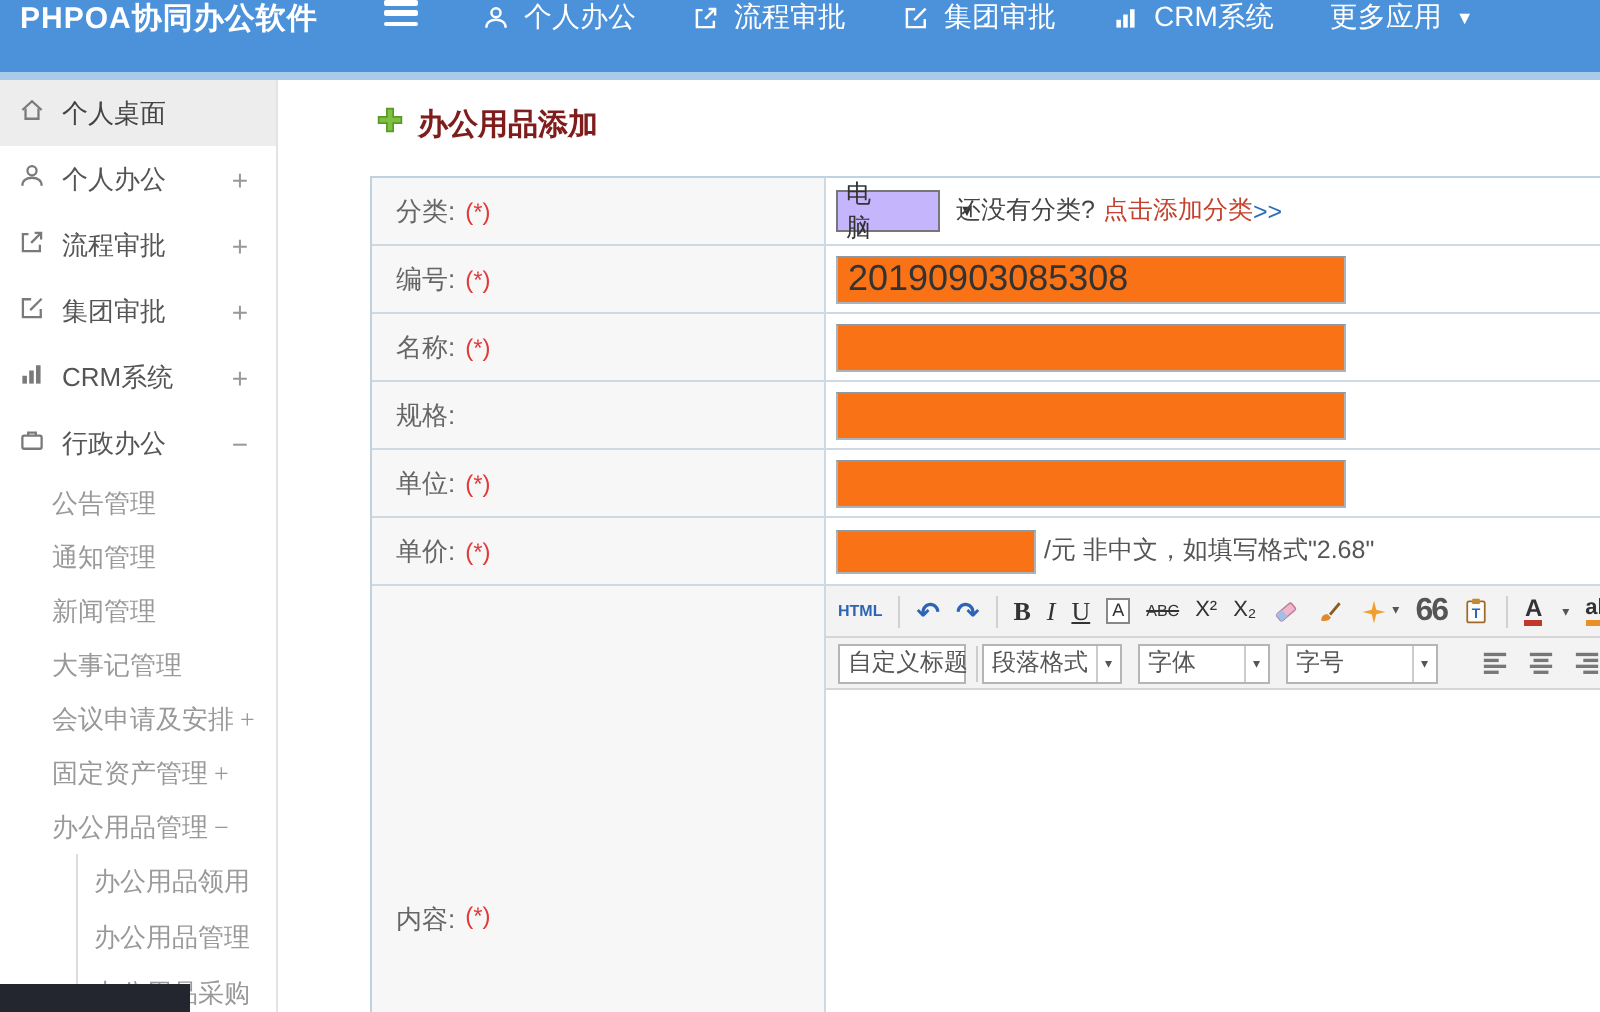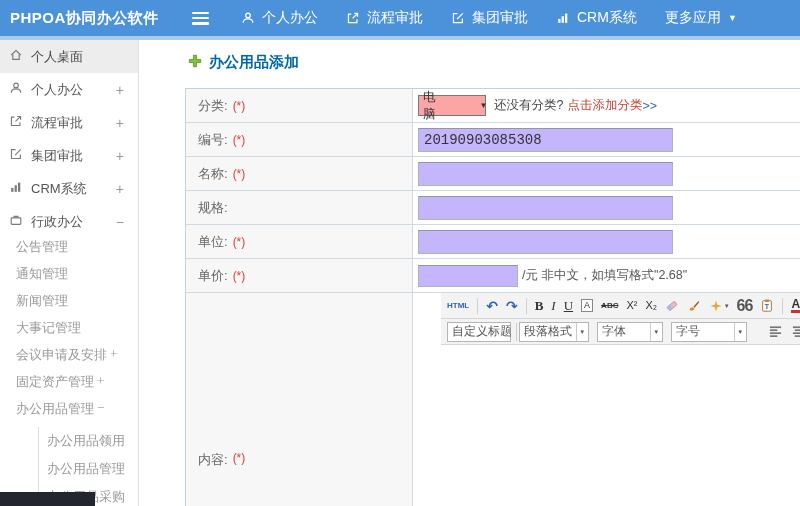--- a/index.html
+++ b/index.html
@@ -1,76 +1,76 @@
 <!DOCTYPE html>
 <html><head>
 <meta charset="utf-8">
 <style>
   * { margin:0; padding:0; box-sizing:border-box; }
   html,body { width:800px; height:506px; overflow:hidden; }
   body { font-family:"Liberation Sans","DejaVu Sans",sans-serif; background:#fff; }
   .page { position:relative; width:800px; height:506px; overflow:hidden; background:#fff; }
 
   
-  .header { position:absolute; left:0; top:0; width:800px; height:36px; background:#4b92db; display:flex; align-items:center; color:#fff; }
+  .header { position:absolute; left:0; top:0; width:800px; height:36px; background:#4b92db; display:flex; align-items:flex-start; color:#fff; }
   .logo { width:178px; padding-left:10px; font-size:15px; font-weight:bold; letter-spacing:.5px; cursor:pointer; }
   .hamburger { width:17px; height:13px; display:flex; flex-direction:column; justify-content:space-between; cursor:pointer; margin-left:14px; }
   .hamburger i { display:block; height:2.5px; background:#fff; border-radius:1px; }
   .topnav { display:flex; align-items:center; gap:28px; margin-left:32px; }
   .topnav .nav-item { display:flex; align-items:center; gap:7px; font-size:14px; cursor:pointer; white-space:nowrap; }
   .topnav svg { display:block; }
   .caret { font-size:9px; line-height:1; }
   .substrip { position:absolute; left:0; top:36px; width:800px; height:4px; background:#abc9e8; }
 
   
   .sidebar { position:absolute; left:0; top:40px; width:139px; height:466px; background:#fff; border-right:1px solid #e3e3e3; }
   .s-item { display:flex; align-items:center; height:33px; padding-left:9px; gap:8px; font-size:13px; color:#555; cursor:pointer; }
   .s-item svg { color:#7a7a7a; flex:0 0 auto; }
   .s-item.active { background:#ededed; color:#444; }
   .s-expand { margin-left:auto; margin-right:14px; color:#999; font-size:14px; }
-  .s-sub { display:flex; height:27px; padding-left:16px; font-size:13px; color:#999; cursor:pointer;font-family:Liberation Serif, serif; }
+  .s-sub { display:flex; align-items:center; height:27px; padding-left:26px; font-size:13px; color:#999; cursor:pointer;font-family:Liberation Serif, serif; }
   .s-sub .inline-expand { color:#999; margin-left:3px; }
   .s-sub2-group { margin-left:38px; border-left:1px solid #ddd; }
   .s-sub2 { display:flex; align-items:center; height:28px; padding-left:8px; font-size:13px; color:#999; cursor:pointer; }
 
   
   .main { position:absolute; left:139px; top:40px; right:0; bottom:0; background:#fff; }
   .title-row { position:absolute; left:49px; top:13px; display:flex; align-items:center; gap:7px; }
-  .page-title { font-size:15px; font-weight:bold; color:#0369a1; }
+  .page-title { font-size:15px; font-weight:bold; color:#7f1d1d; }
 
   .ftable { position:absolute; left:46px; top:48px; right:0; bottom:0; border-top:1px solid #bfd2e2; border-left:1px solid #bfd2e2; display:flex; flex-direction:column; }
   .frow { display:flex; height:34px; border-bottom:1px solid #cfd9e2; flex:0 0 auto; }
   .frow.last { flex:1 1 auto; border-bottom:none; height:auto; }
   .flabel { width:227px; flex:0 0 227px; background:#f7f7f7; border-right:1px solid #cfd9e2; display:flex; align-items:center; gap:5px; padding-left:12px; font-size:13px; color:#666; }
   .frow.last .flabel { align-items:flex-start; padding-top:158px;text-align:right; }
   .req { color:#e03c3c; font-size:12px; font-style:normal; }
   .fvalue { flex:1 1 auto; background:#fff; display:flex; align-items:center; padding-left:5px; font-size:12.5px; color:#555; overflow:hidden; }
   .frow.last .fvalue { padding:0; align-items:stretch; }
 
-  .txt { height:24px; width:255px; border:1px solid #a9b4bc; border-top-color:#8d99a2; padding:0 5px; font-size:14px; color:#333; font-family:Liberation Mono, monospace; background:#c4b5fd; }
+  .txt { height:24px; width:255px; border:1px solid #a9b4bc; border-top-color:#8d99a2; padding:0 5px; font-size:18px; color:#333; font-family:Liberation Sans, sans-serif; background:#f97316; }
   .txt.small { width:100px; height:22px; }
-  .fake-select { width:68px; height:21px; border:1px solid #777; background:#fca5a5; display:flex; align-items:center; justify-content:space-between; padding:0 3px 0 4px; font-size:12.5px; color:#333; cursor:pointer; margin-right:8px;gap:44px; }
+  .fake-select { width:52px; height:21px; border:1px solid #777; background:#c4b5fd; display:flex; align-items:center; justify-content:space-between; padding:0 3px 0 4px; font-size:12.5px; color:#333; cursor:pointer; margin-right:8px;gap:44px; }
   .fake-select .caret { font-size:8px; color:#333; }
   .hint { color:#444; margin-right:4px; }
   .link-red { color:#c4432e; cursor:pointer; }
   .link-blue { color:#2e6cb5; cursor:pointer; }
   .price-note { margin-left:4px; color:#555; }
 
   
   .editor { flex:1; display:flex; flex-direction:column; overflow:hidden; }
-  .tb { background:#f3f3f3; border-bottom:1px solid #d6d6d6; display:flex; align-items:center; height:26px; padding:0 6px; gap:8px; flex:0 0 auto; white-space:nowrap;margin-left:28px; }
+  .tb { background:#f3f3f3; border-bottom:1px solid #d6d6d6; display:flex; align-items:center; height:26px; padding:0 6px; gap:8px; flex:0 0 auto; white-space:nowrap; }
   .tbtn { display:inline-flex; align-items:center; cursor:pointer; color:#333; line-height:1; flex:0 0 auto; }
   .sep { width:1px; height:16px; background:#d0d0d0; flex:0 0 auto; }
   .src { font-size:8px; font-weight:bold; color:#2d64b3; }
   .blue-arrow { font-size:14px; font-weight:bold; color:#2d64b3; }
   .b-bold { font-family:"Liberation Serif","DejaVu Serif",serif; font-weight:bold; font-size:13px; }
   .b-italic { font-family:"Liberation Serif","DejaVu Serif",serif; font-style:italic; font-size:13px; }
   .b-under { font-family:"Liberation Serif","DejaVu Serif",serif; font-size:13px; text-decoration:underline; }
   .b-anchor { border:1px solid #888; font-size:9px; padding:1px 2px; background:#fff; }
-  .b-strike { font-size:8px; font-weight:bold; text-decoration:line-through; }
+  .b-strike { font-size:8px; font-weight:normal; text-decoration:line-through; }
   .b-supsub { font-size:11px; }
   .b-quote { font-size:16px; font-weight:bold; color:#555; letter-spacing:-1px; }
   .b-fontcolor { font-size:12px; font-weight:bold; border-bottom:3px solid #c0392b; padding-bottom:0; }
   .b-highlight { font-size:11px; font-weight:bold; border-bottom:3px solid #e8912a; }
   .mini-caret { font-size:7px; color:#555; margin-left:2px; }
   .tb-select { height:20px; border:1px solid #b5b5b5; background:#fff; display:inline-flex; align-items:center; justify-content:space-between; padding:0 4px; font-size:12px; color:#555; cursor:pointer; flex:0 0 auto; }
   .tb-select .mini-caret { border-left:1px solid #ccc; padding-left:3px; margin-left:4px; height:100%; display:flex; align-items:center; }
   .w1{width:64px}.w2{width:70px}.w3{width:66px}.w4{width:76px}
   .align-group { display:flex; gap:10px; margin-left:14px; }
   .editor-body { flex:1; background:#fff; cursor:text; }

